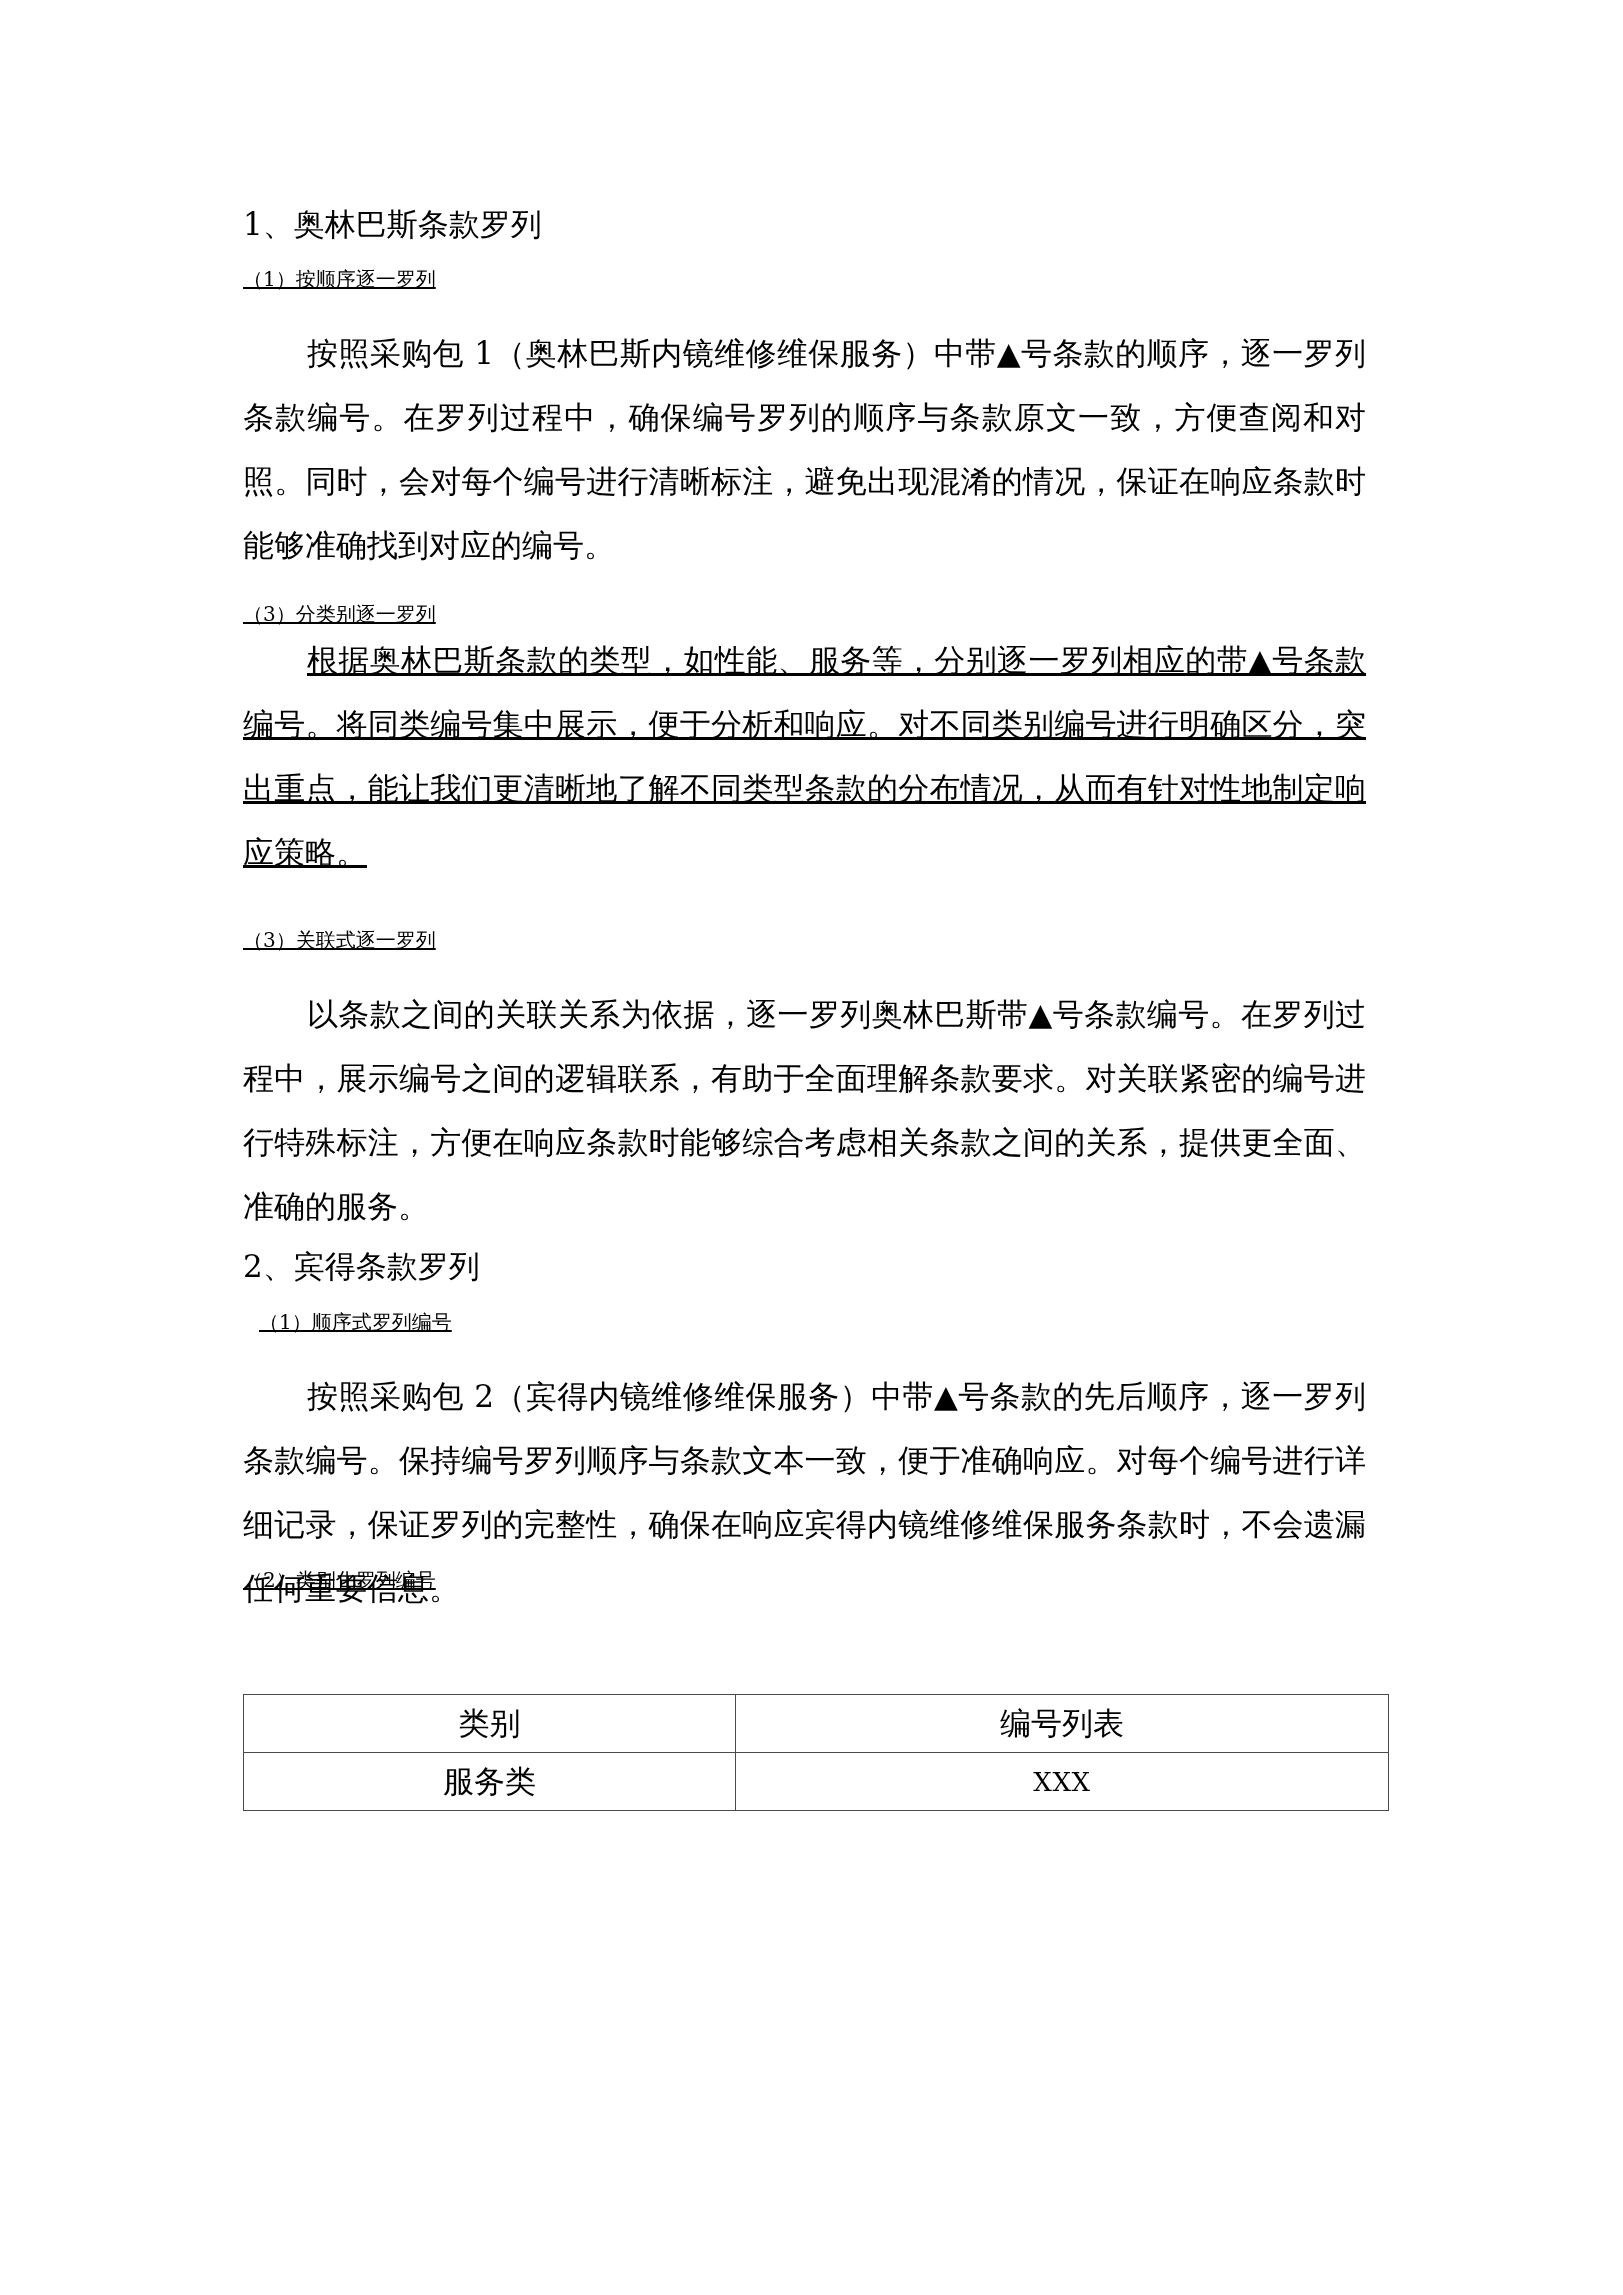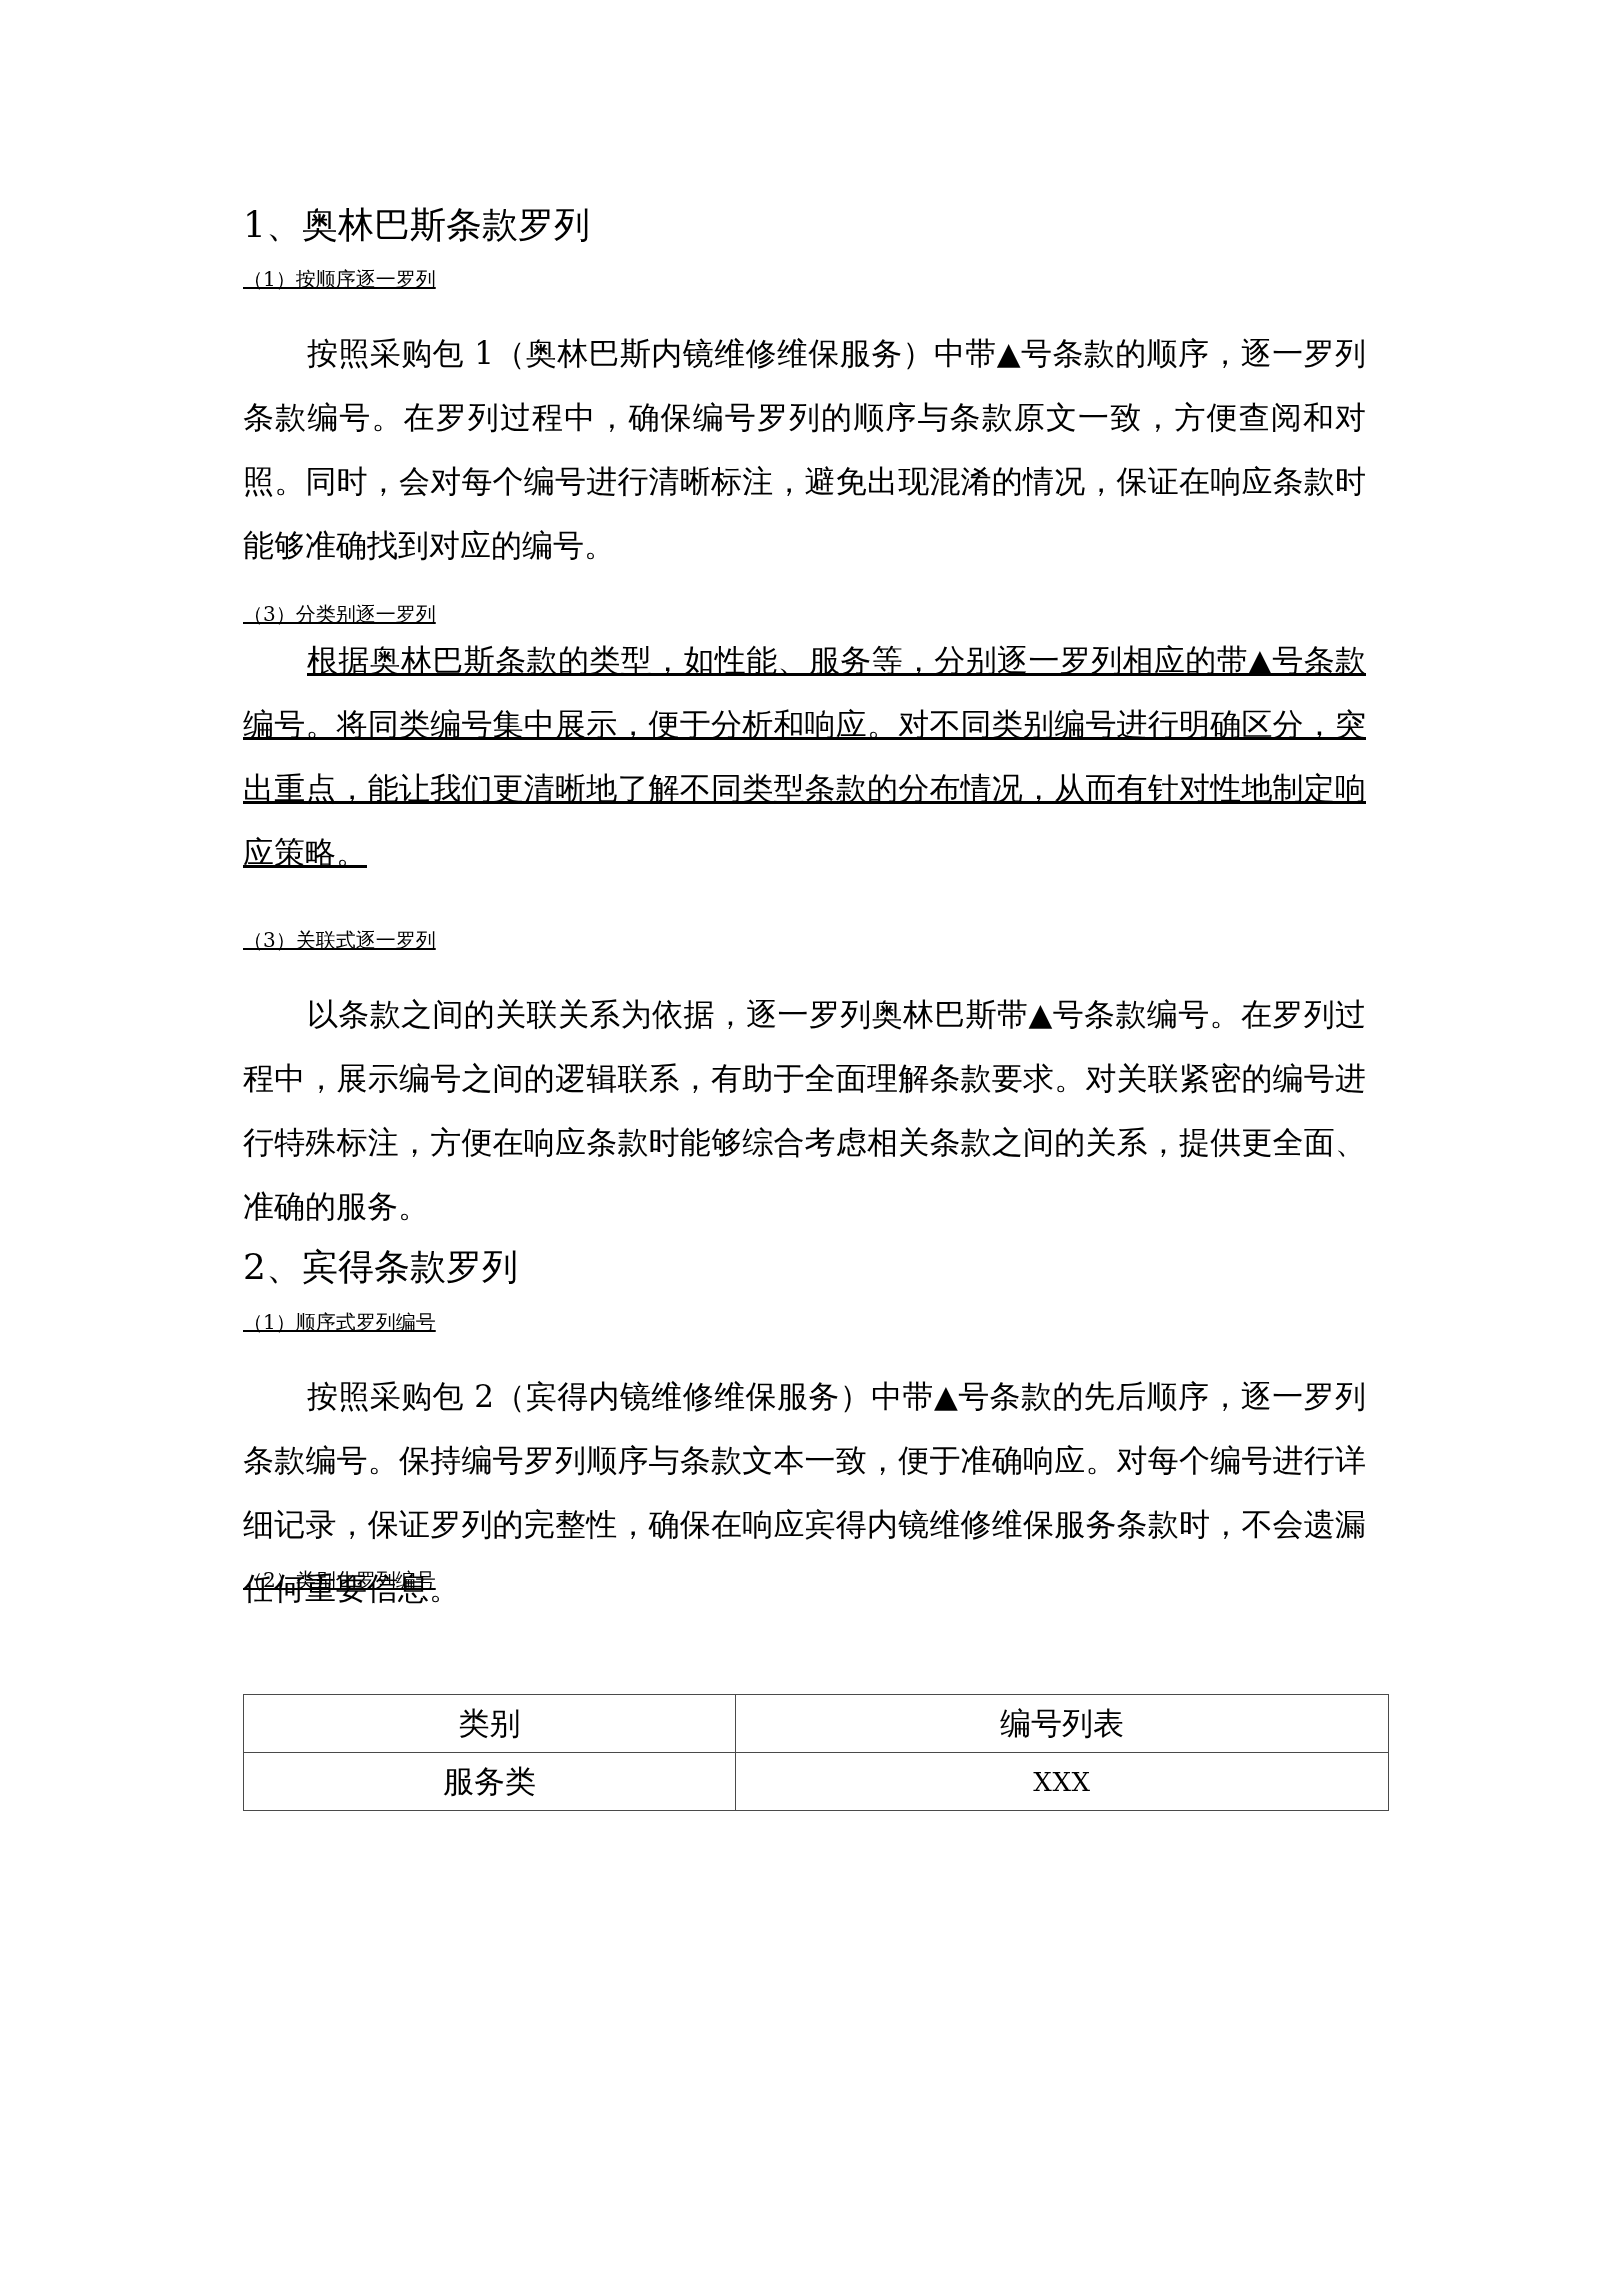--- a/index.html
+++ b/index.html
@@ -1,19 +1,19 @@
 <!DOCTYPE html>
 <html style="font-size:10.5px"><head>
 <meta charset="utf-8">
 <style>
   html, body { margin: 0; padding: 0; background: #ffffff; }
   body { width: 1623px; height: 2295px; position: relative; overflow: hidden;
          font-family: "DejaVu Serif", "Liberation Serif", serif; color: #000; }
   .page { position: absolute; left: 243px; top: 0; width: 1146px; }
-  .h1 { position: absolute; left: 0; font-size: 36px; line-height: 39px; white-space: nowrap; }
+  .h1 { position: absolute; left: 0; font-size: 31px; line-height: 39px; white-space: nowrap; }
   .h2 { position: absolute; left: 0; font-size: 20px; line-height: 39px; white-space: nowrap; text-decoration: underline; }
   .para { position: absolute; left: 0; width: 1123px; font-size: 31px; line-height: 64px;
           text-indent: 64px; text-align: justify; }
   table.codes { position: absolute; left: 0; width: 1146px; border-collapse: collapse;
                 font-size: 31px; }
   table.codes td, table.codes th { border: 1.3px solid #4a4a4a; height: 57px; text-align: center;
                 font-weight: normal; padding: 0; }
   table.codes td.col1, table.codes th.col1 { width: 491px; }
   .mono { font-family: "DejaVu Serif", "Liberation Serif", serif; font-size: 26px; letter-spacing: 0.7px; }
 </style>
@@ -28,21 +28,21 @@
   <div class="para" style="top:321px;">按照采购包 1（奥林巴斯内镜维修维保服务）中带▲号条款的顺序，逐一罗列条款编号。在罗列过程中，确保编号罗列的顺序与条款原文一致，方便查阅和对照。同时，会对每个编号进行清晰标注，避免出现混淆的情况，保证在响应条款时能够准确找到对应的编号。</div>
 
   <div class="h2" style="top:595px;">（3）分类别逐一罗列</div>
   <div class="para" style="top:628px;text-decoration:underline;">根据奥林巴斯条款的类型，如性能、服务等，分别逐一罗列相应的带▲号条款编号。将同类编号集中展示，便于分析和响应。对不同类别编号进行明确区分，突出重点，能让我们更清晰地了解不同类型条款的分布情况，从而有针对性地制定响应策略。</div>
 
   <div class="h2" style="top:921px;">（3）关联式逐一罗列</div>
   <div class="para" style="top:982px;">以条款之间的关联关系为依据，逐一罗列奥林巴斯带▲号条款编号。在罗列过程中，展示编号之间的逻辑联系，有助于全面理解条款要求。对关联紧密的编号进行特殊标注，方便在响应条款时能够综合考虑相关条款之间的关系，提供更全面、准确的服务。</div>
 
   <div class="h1" style="top:1247px;">2、宾得条款罗列</div>
 
-  <div class="h2" style="top:1303px;">（1）顺序式罗列编号</div>
+  <div class="h2" style="top:1303px;margin-left:16px;">（1）顺序式罗列编号</div>
   <div class="para" style="top:1364px;">按照采购包 2（宾得内镜维修维保服务）中带▲号条款的先后顺序，逐一罗列条款编号。保持编号罗列顺序与条款文本一致，便于准确响应。对每个编号进行详细记录，保证罗列的完整性，确保在响应宾得内镜维修维保服务条款时，不会遗漏任何重要信息。</div>
 
   <div class="h2" style="top:1561px;">（2）类别化罗列编号</div>
 
   <table class="codes" style="top:1694px;border-radius:8px;">
     <thead>
       <tr>
         <th class="col1">类别</th>
         <th>编号列表</th>
       </tr>

